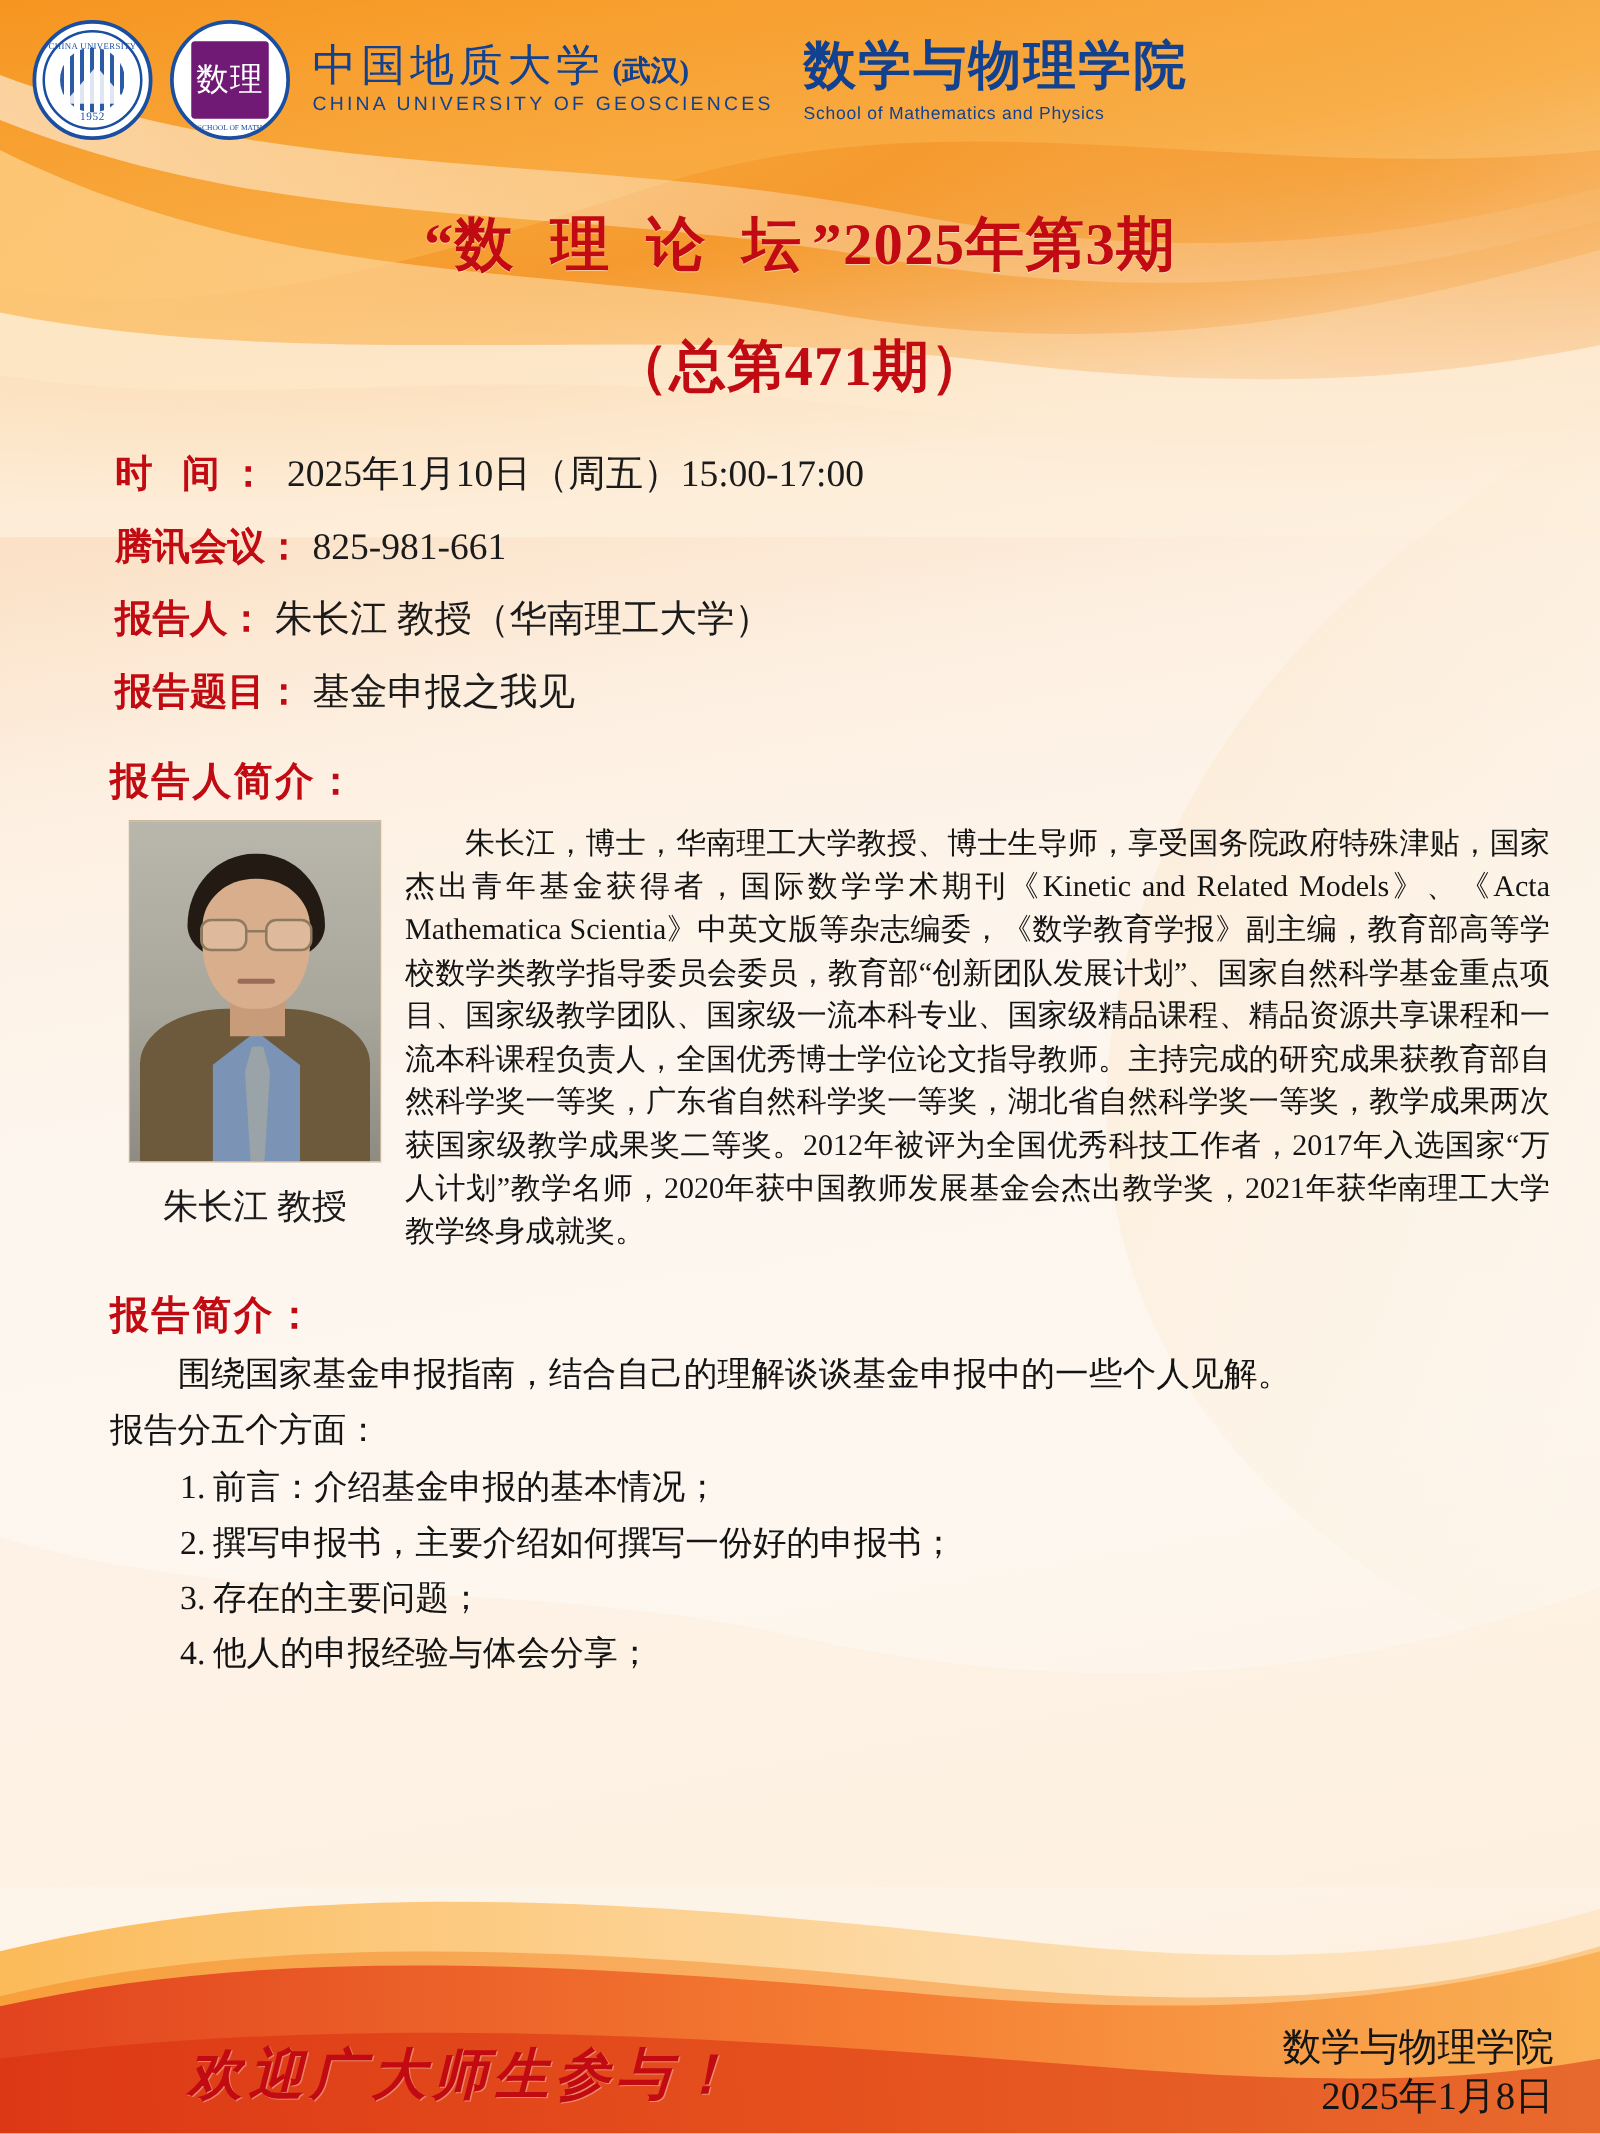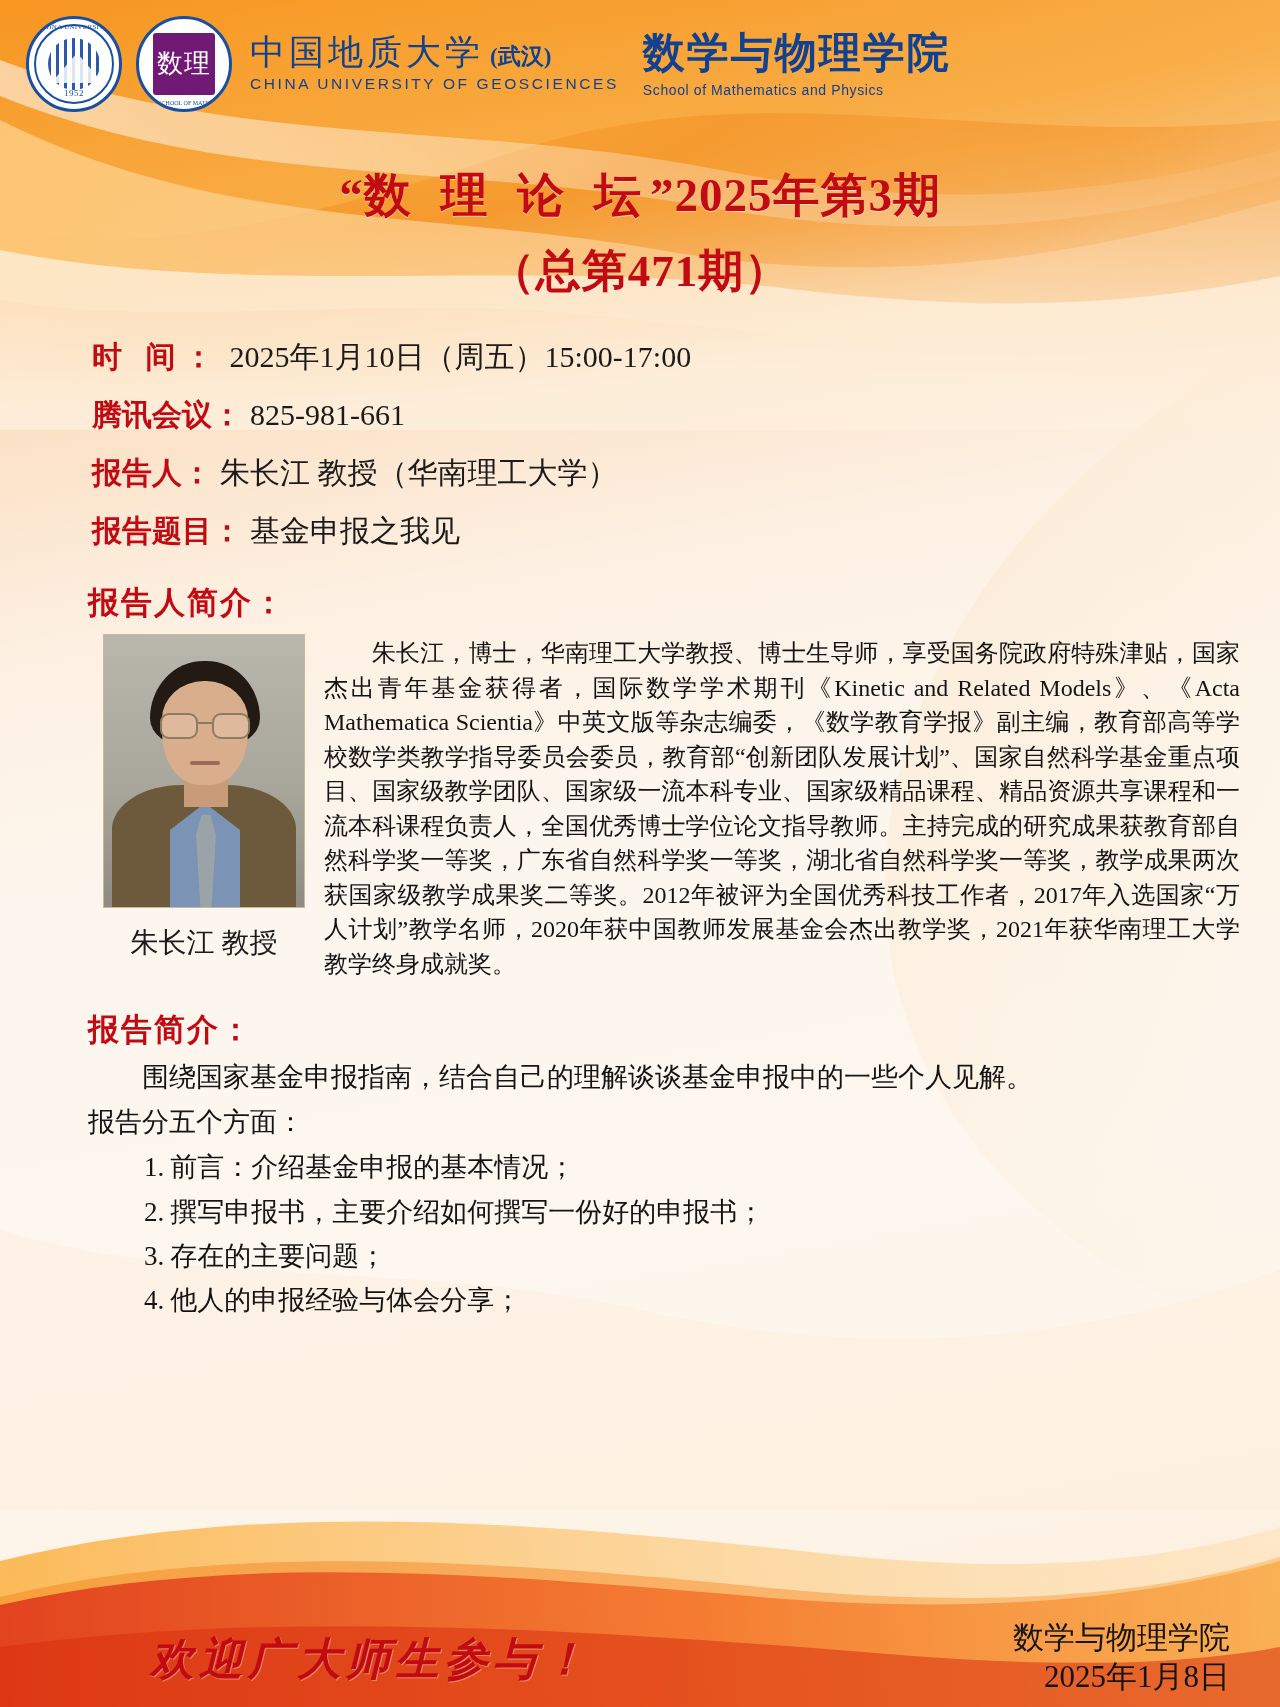--- a/index.html
+++ b/index.html
@@ -87,21 +87,21 @@
   .logo-seal .yr {
     position: absolute;
     bottom: 11px; left: 0; right: 0;
     text-align: center;
     font-size: 9px;
     color: #1a4ea0;
     letter-spacing: .5px;
   }
   .logo-seal .curve-txt {
     position: absolute;
-    top: 4px; left: 0; right: 0;
+    top: 14px; left: 0; right: 0;
     text-align: center;
     font-size: 7px;
     color: #1a4ea0;
     letter-spacing: .3px;
   }
 
   .logo-sq {
     width: 96px; height: 96px;
     border-radius: 50%;
     background: #ffffff;
@@ -206,21 +206,21 @@
     text-shadow: 0 1px 0 rgba(255,255,255,.5);
   }
   .title-main .sp {
     letter-spacing: 9px;
   }
   .title-sub {
     font-family: "Liberation Serif", serif;
     font-size: 45px;
     font-weight: bold;
     color: #c10a12;
-    margin-top: 14px;
+    margin-top: 36px;
     letter-spacing: 1px;
   }
 
   
   .info {
     position: relative;
     z-index: 5;
     margin: 36px 0 0 92px;
   }
   .info-row {
@@ -395,21 +395,21 @@
   .abs-list li {
     margin: 0 0 6px 56px;
     font-size: 27px;
     line-height: 1.42;
   }
   .abs-list li .num { margin-right: 6px; }
 
   
   .footer {
     position: absolute;
-    left: 0; right: 16px; bottom: 0;
+    left: 0; right: 3px; bottom: 0;
     height: 120px;
     z-index: 6;
   }
   .welcome {
     position: absolute;
     left: 150px;
     bottom: 18px;
     font-size: 44px;
     font-weight: bold;
     color: #c10a12;

